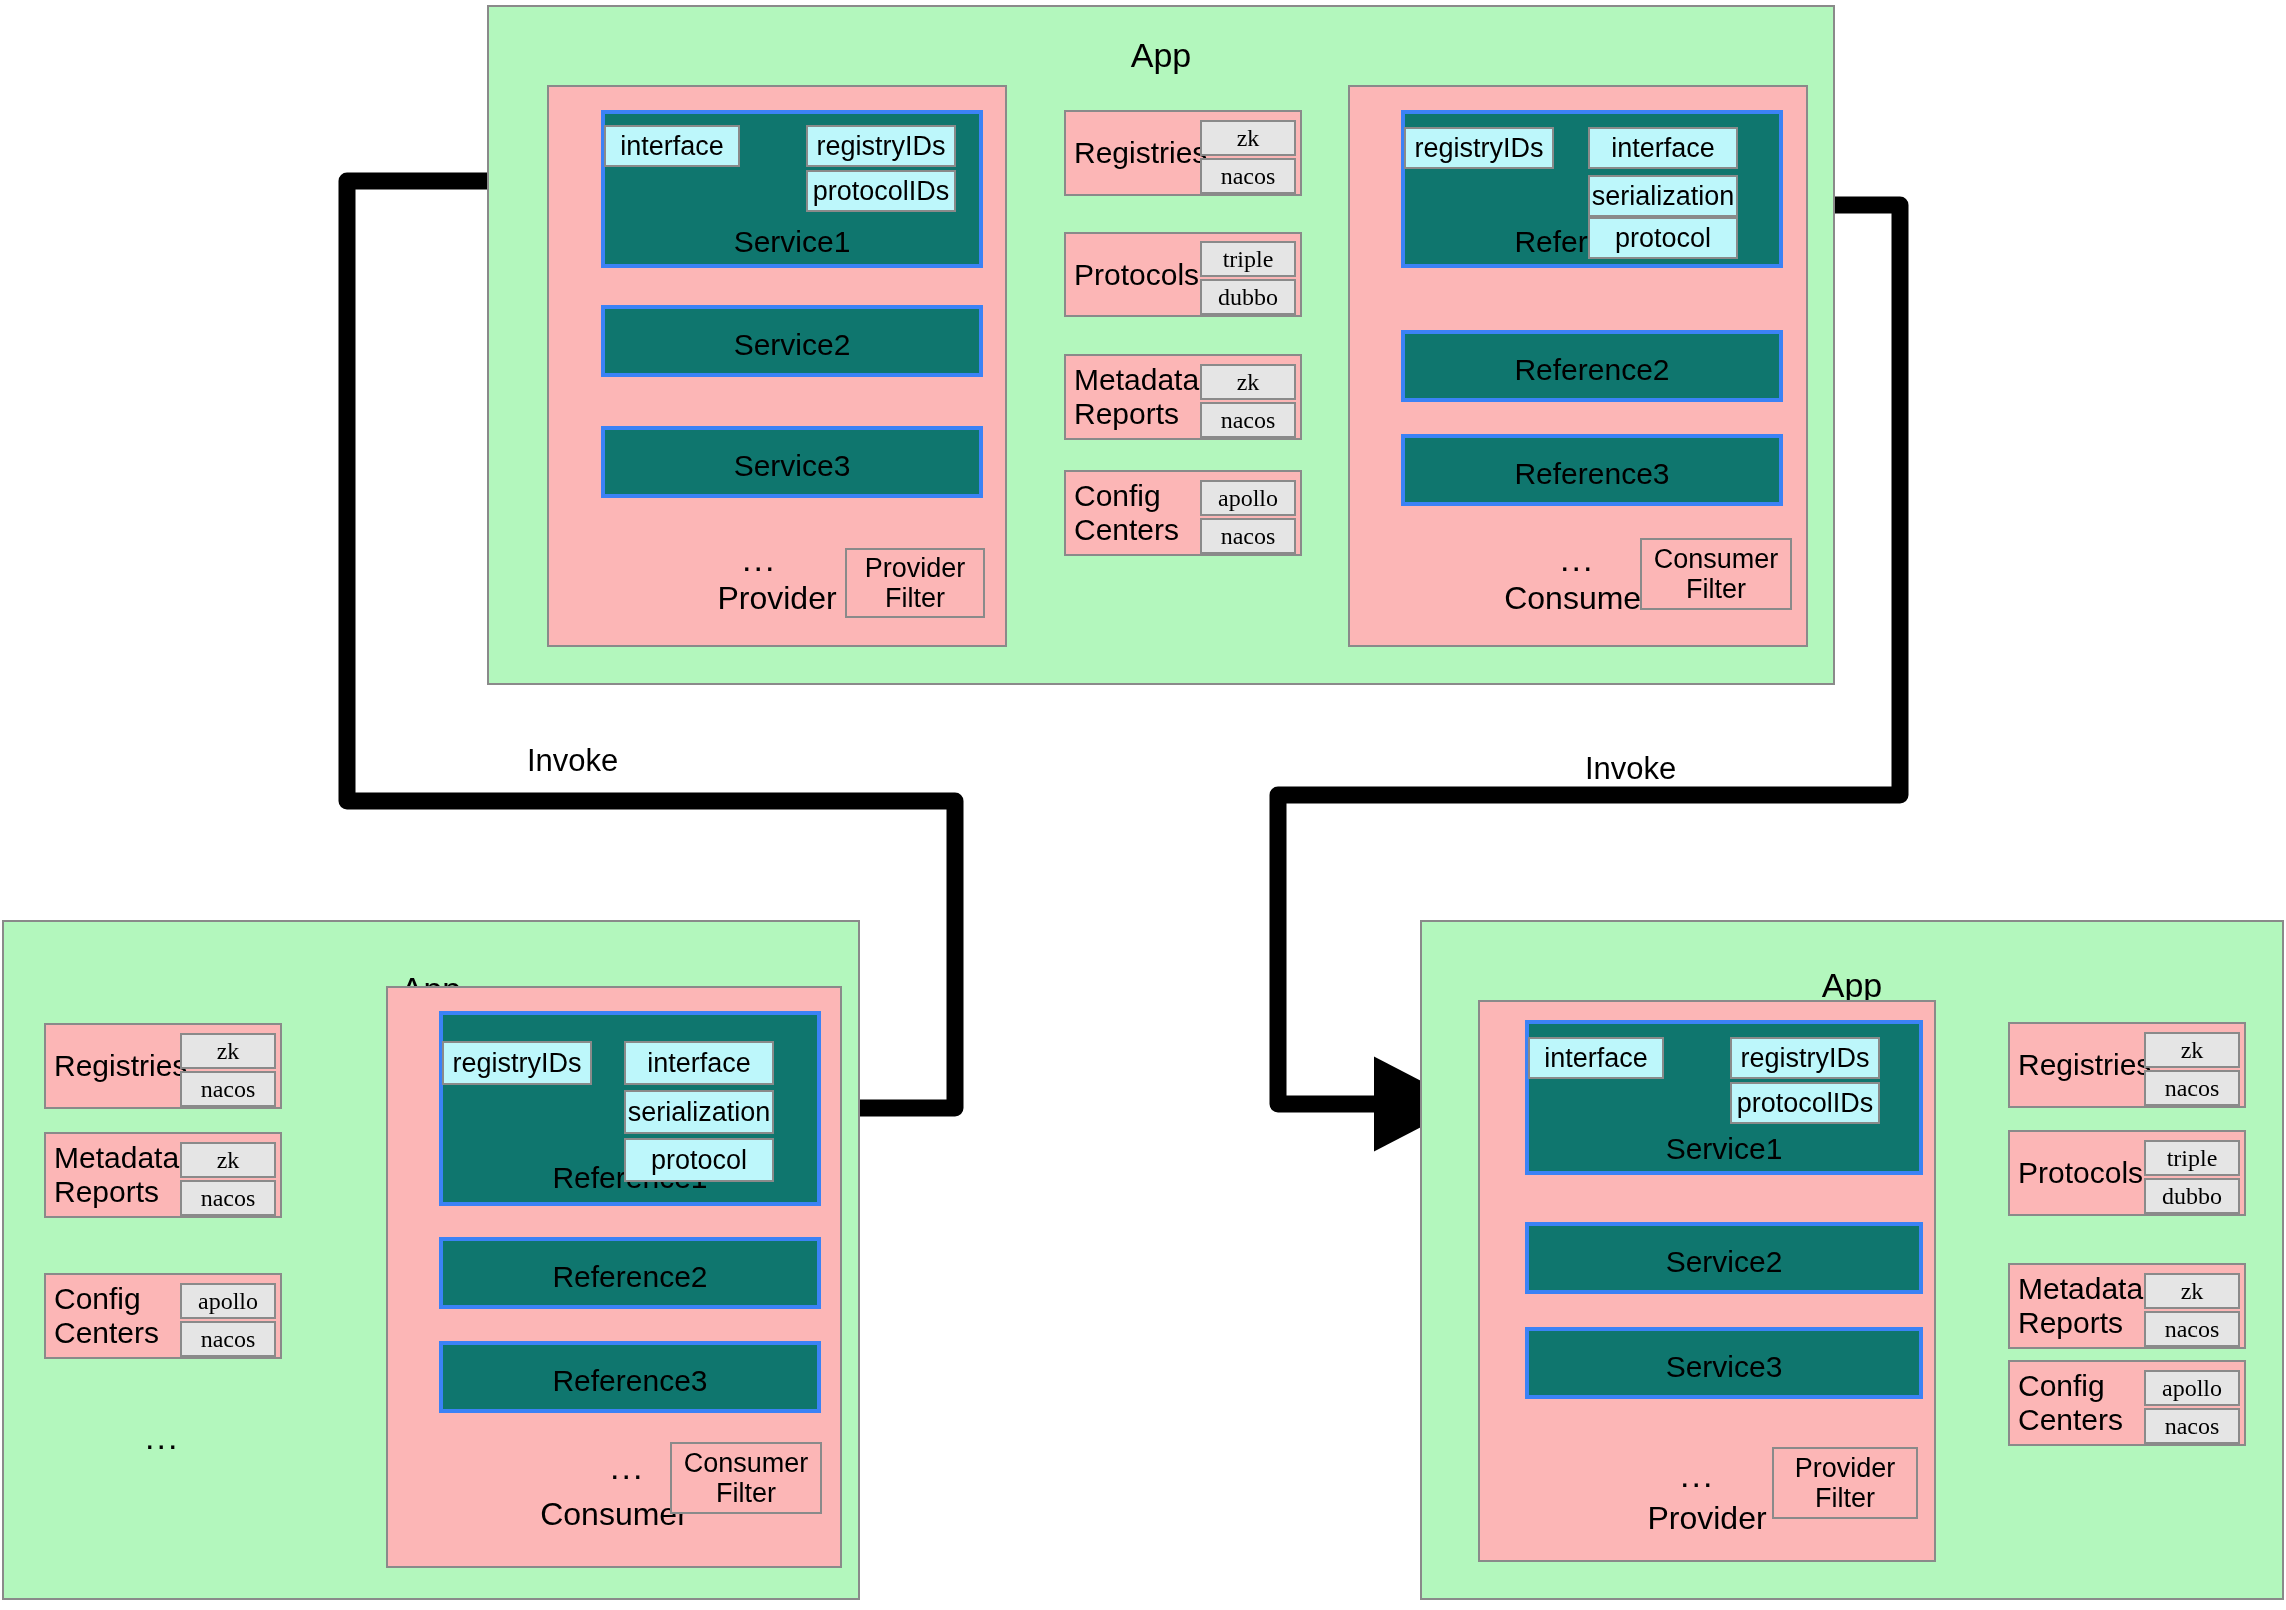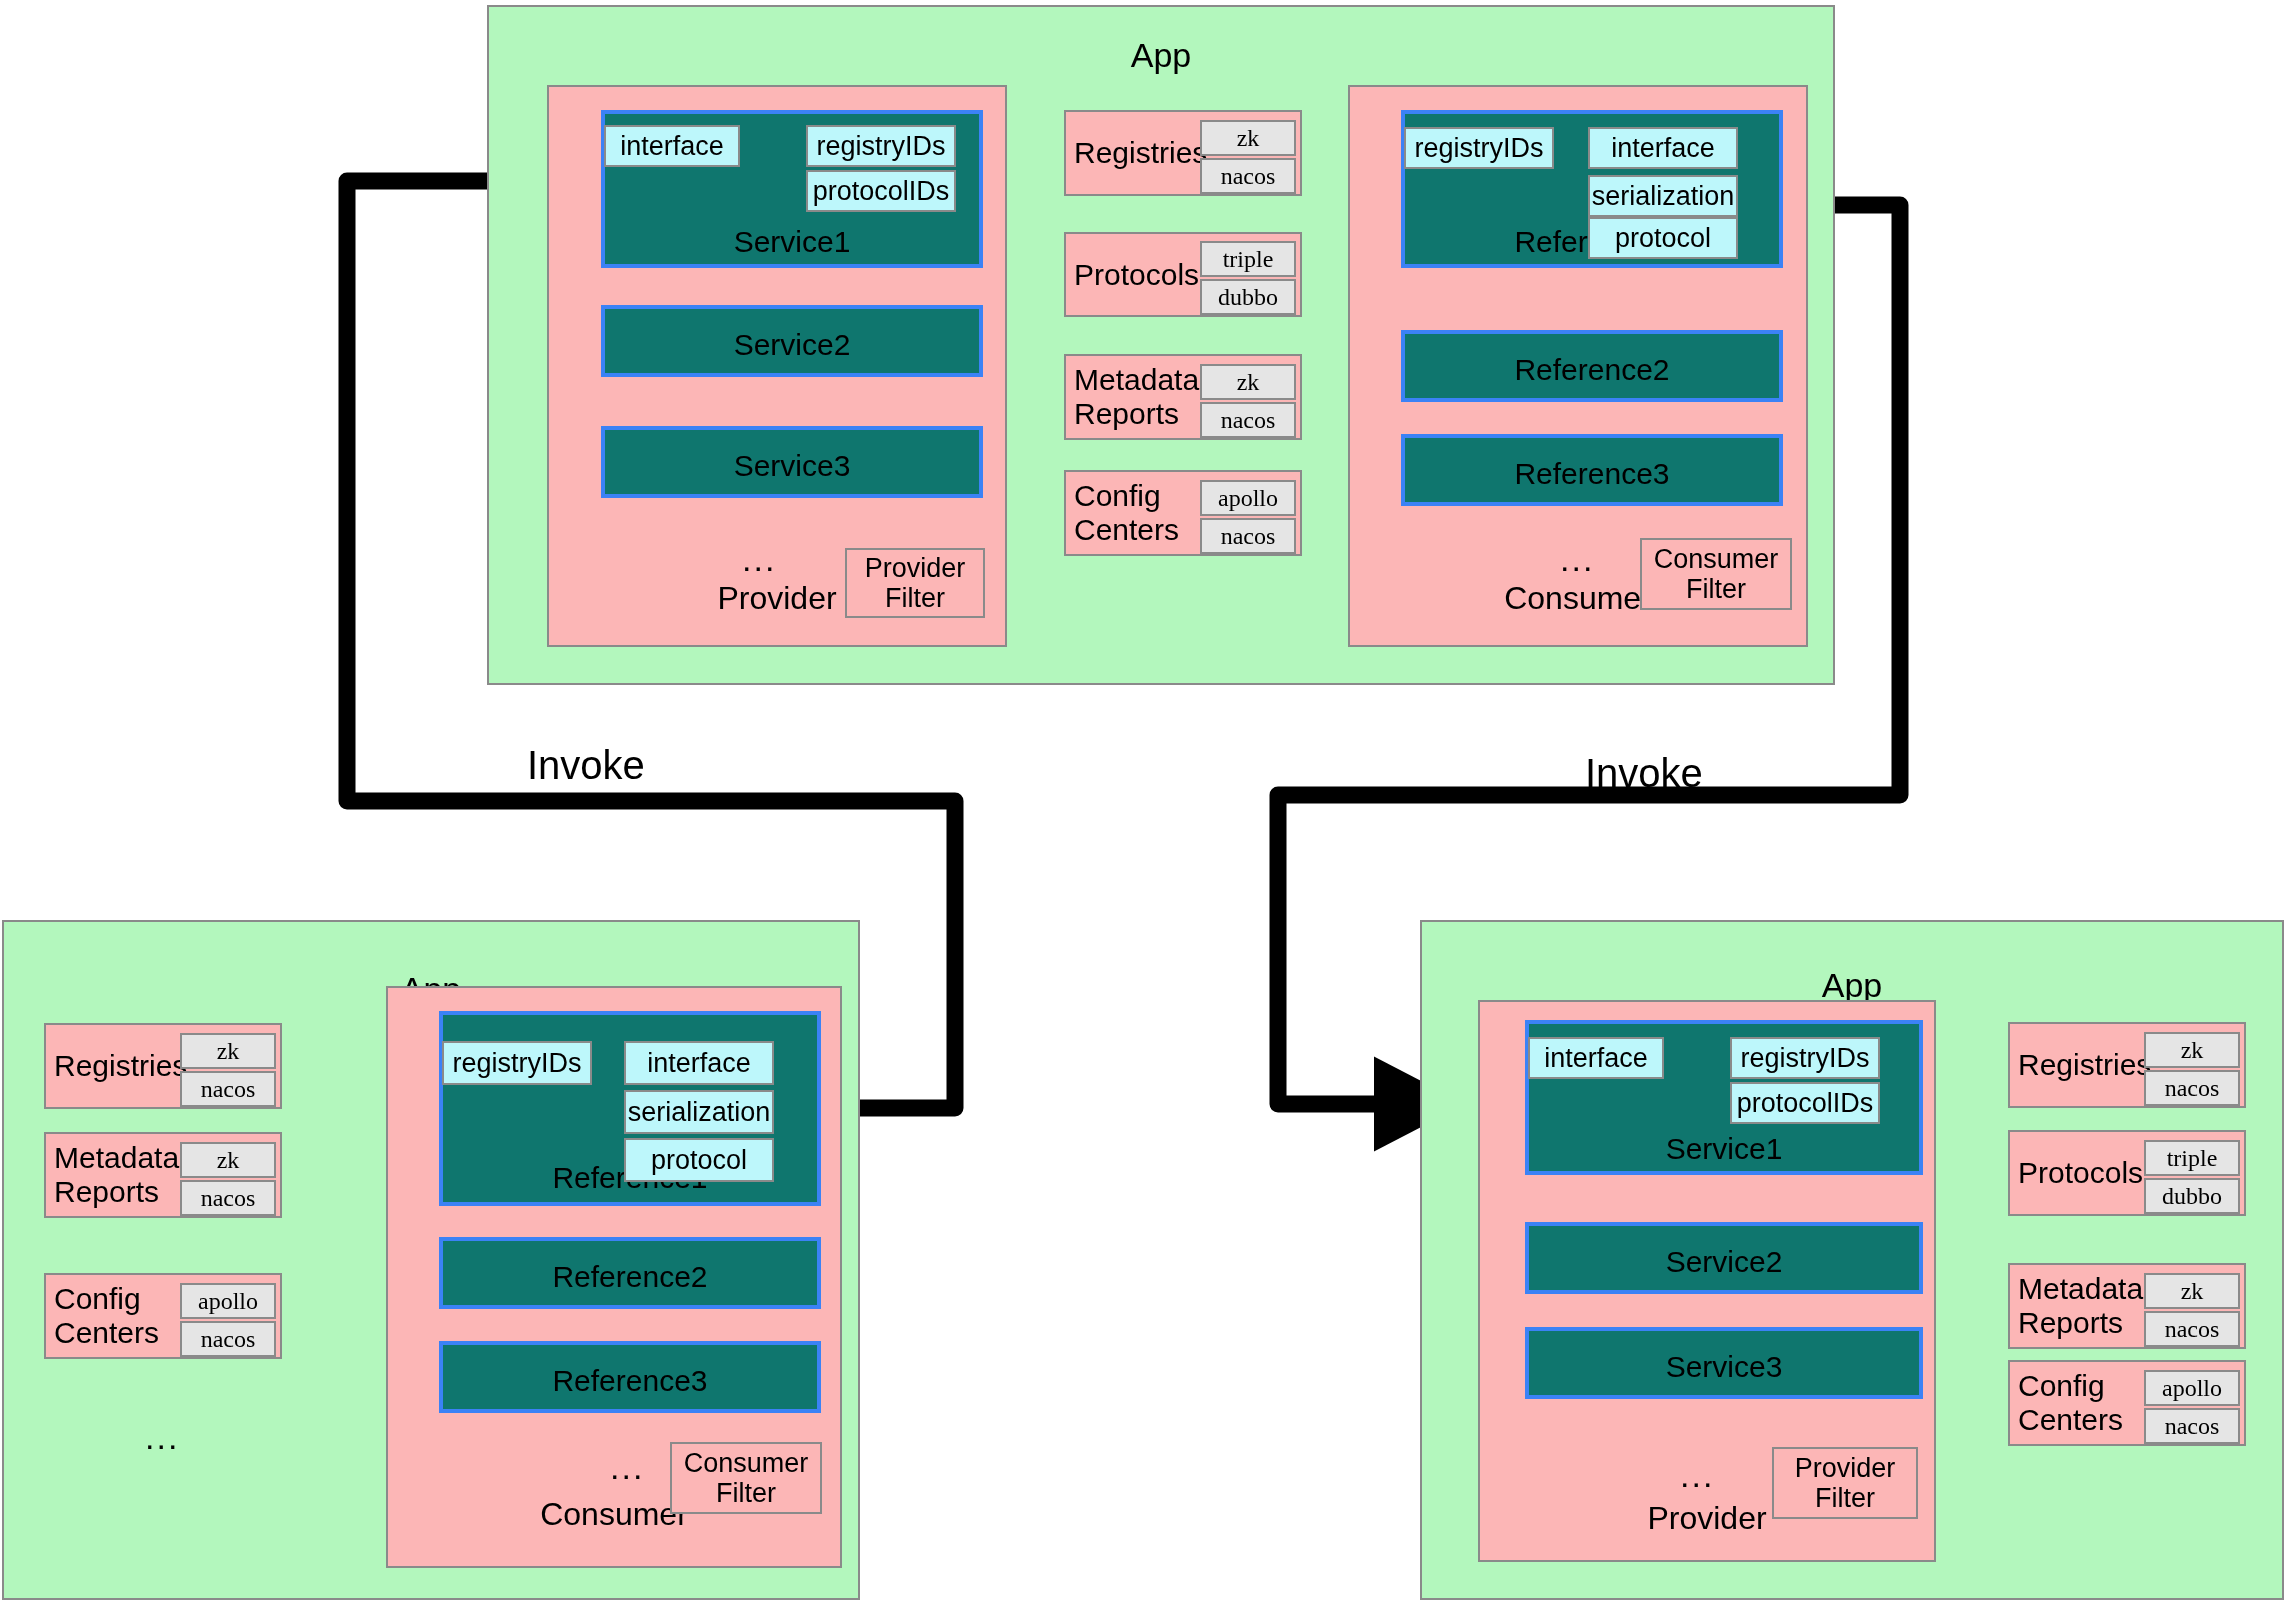--- a/index.html
+++ b/index.html
@@ -114,21 +114,21 @@
     font-family:Liberation Serif, serif;
   }
   .ellipsis{
     position:absolute;
     font-size:34px;
     line-height:1;
     letter-spacing:2px;
   }
   .invoke-label{
     position:absolute;
-    font-size:40px;
+    font-size:31px;
     line-height:1;
     white-space:nowrap;
   }
   svg.overlay{
     position:absolute;
     left:0;top:0;
     width:2286px;
     height:1610px;
     pointer-events:none;
   }

